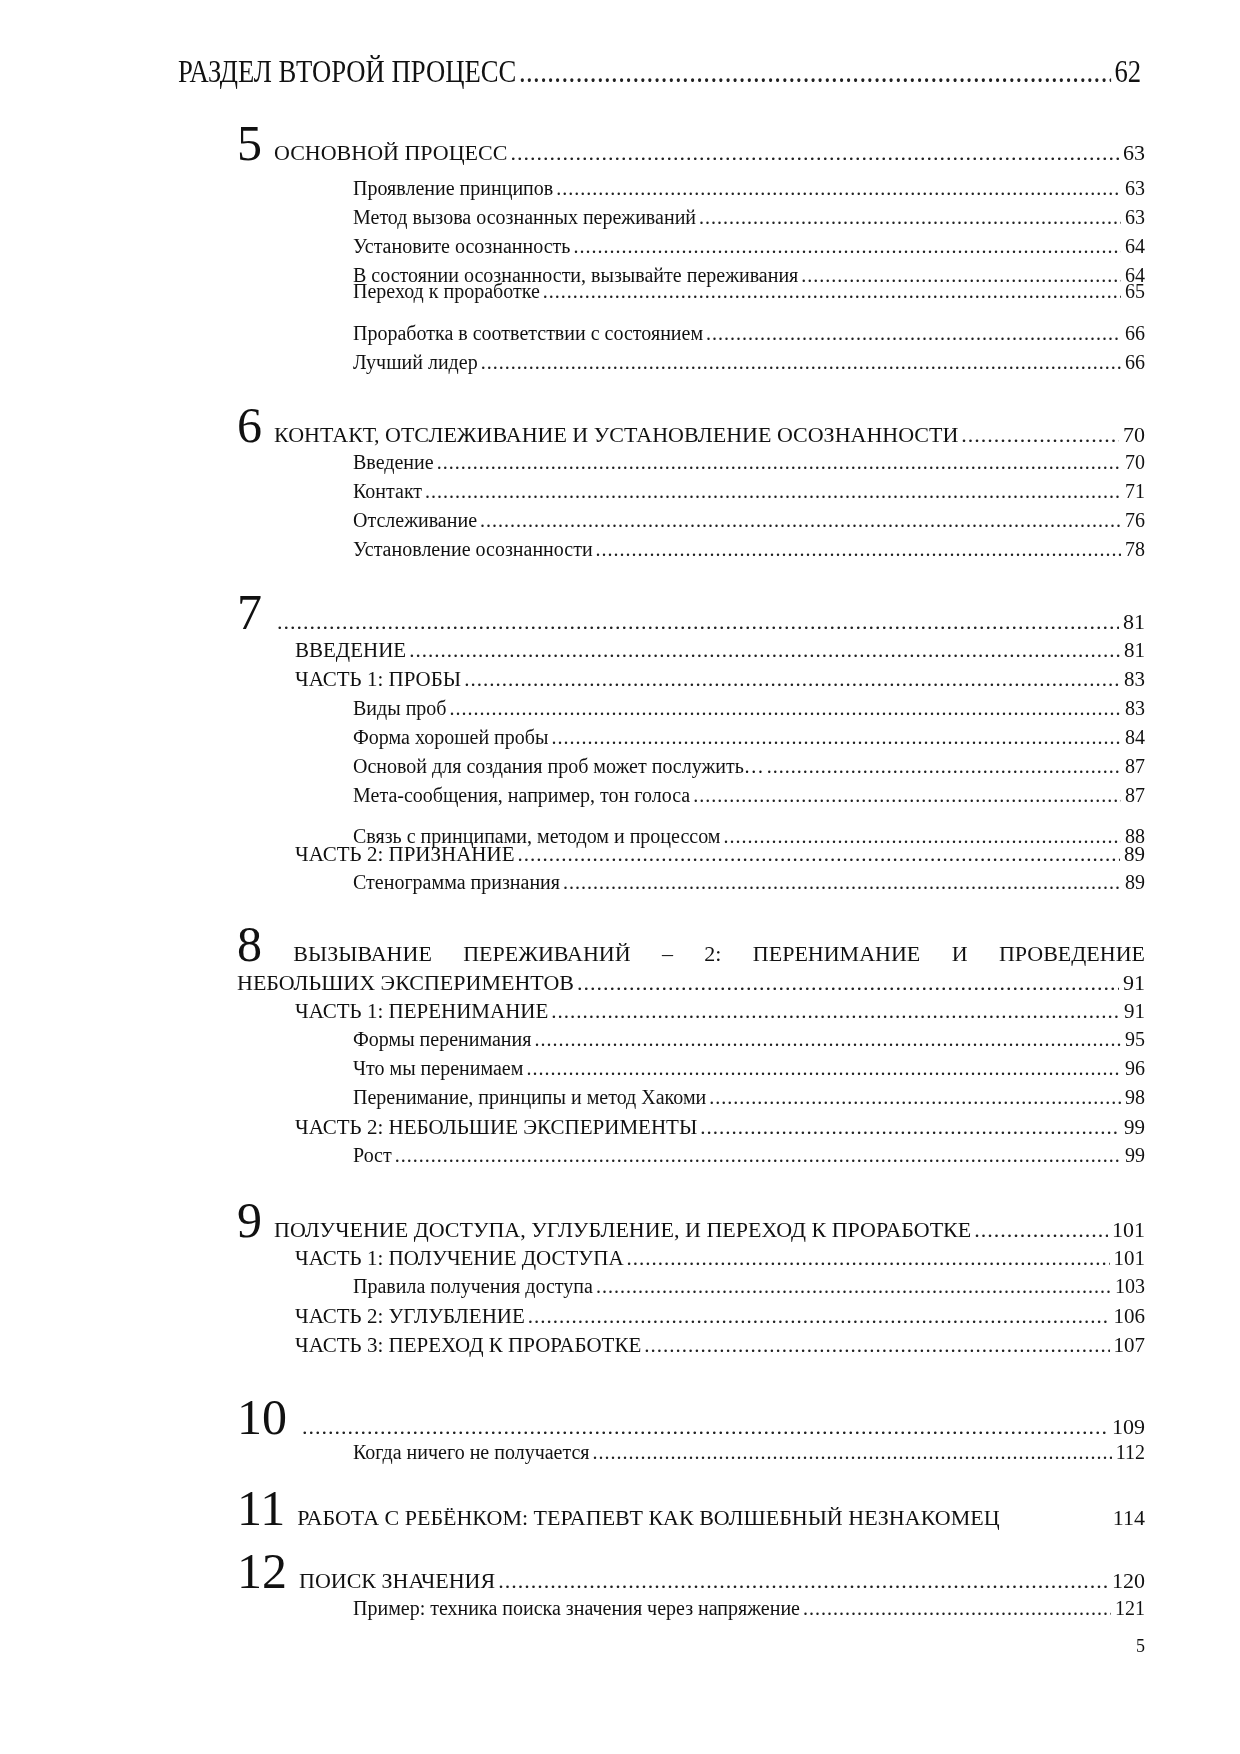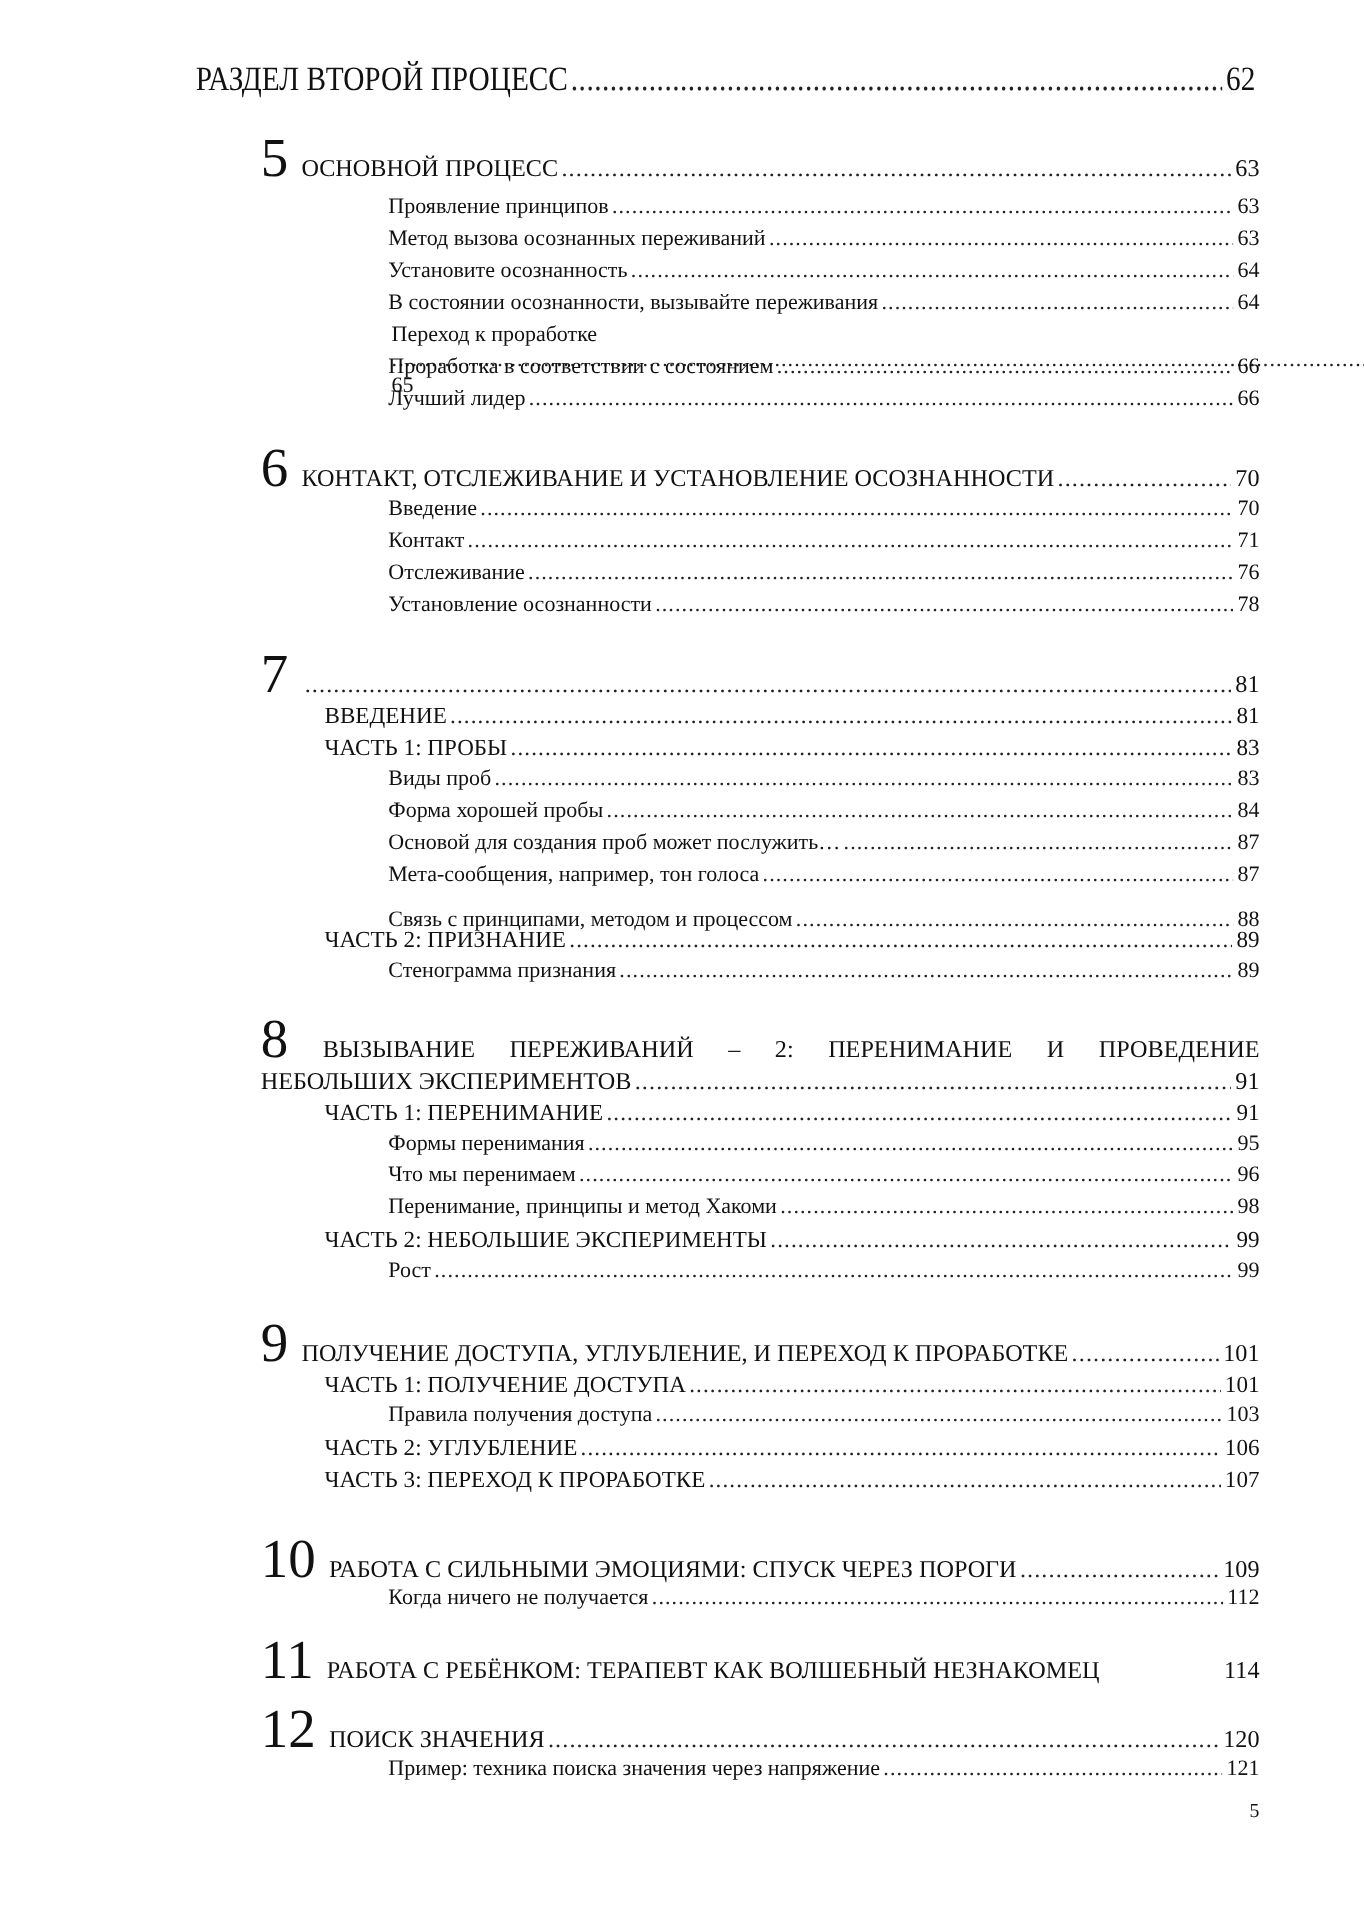--- a/index.html
+++ b/index.html
@@ -48,21 +48,21 @@
 <div class="line l3" style="top:235px;">
     <span>Установите осознанность</span>
     <span class="leader"></span>
     <span class="pg">64</span>
   </div>
 <div class="line l3" style="top:264px;">
     <span>В состоянии осознанности, вызывайте переживания</span>
     <span class="leader"></span>
     <span class="pg">64</span>
   </div>
-<div class="line l3" style="top:293px;flex-direction:column;">
+<div class="line l3" style="top:280px;">
     <span>Переход к проработке</span>
     <span class="leader"></span>
     <span class="pg">65</span>
   </div>
 <div class="line l3" style="top:322px;">
     <span>Проработка в соответствии с состоянием</span>
     <span class="leader"></span>
     <span class="pg">66</span>
   </div>
 <div class="line l3" style="top:351px;">
@@ -217,21 +217,20 @@
     <span class="pg">106</span>
   </div>
 <div class="line l2" style="top:1333px;">
     <span>ЧАСТЬ 3: ПЕРЕХОД К ПРОРАБОТКЕ</span>
     <span class="leader"></span>
     <span class="pg">107</span>
   </div>
 
 <div class="line ch" style="top:1392px;">
   <span class="num">10</span>
-  <span class="title">РАБОТА С СИЛЬНЫМИ ЭМОЦИЯМИ: СПУСК ЧЕРЕЗ ПОРОГИ</span>
   <span class="leader"></span>
   <span class="pg">109</span>
 </div>
 <div class="line l3" style="top:1441px;">
     <span>Когда ничего не получается</span>
     <span class="leader"></span>
     <span class="pg">112</span>
   </div>
 
 <div class="line ch" style="top:1483px;">

